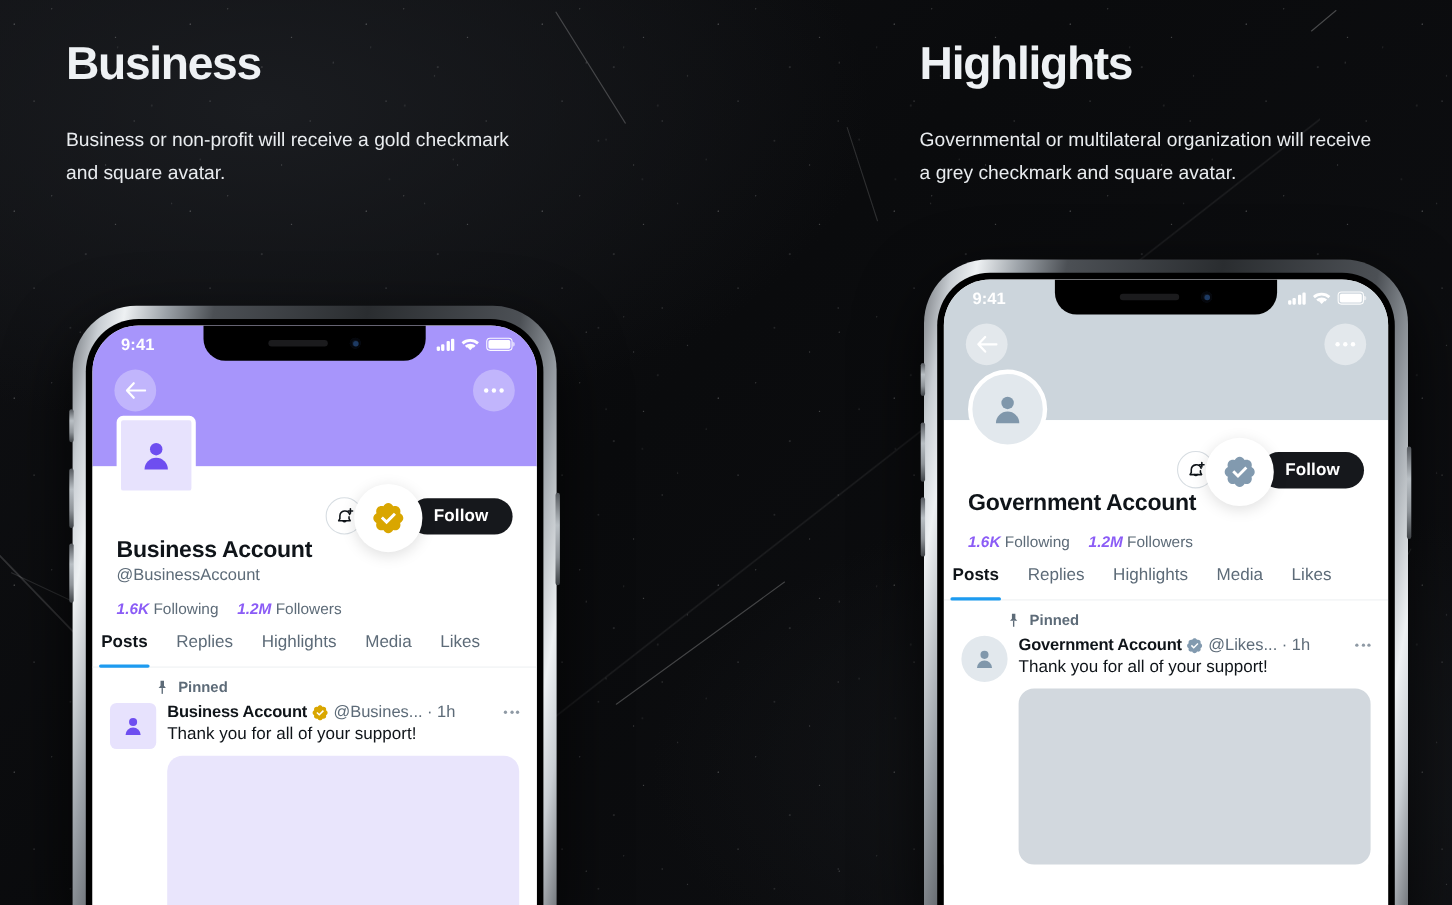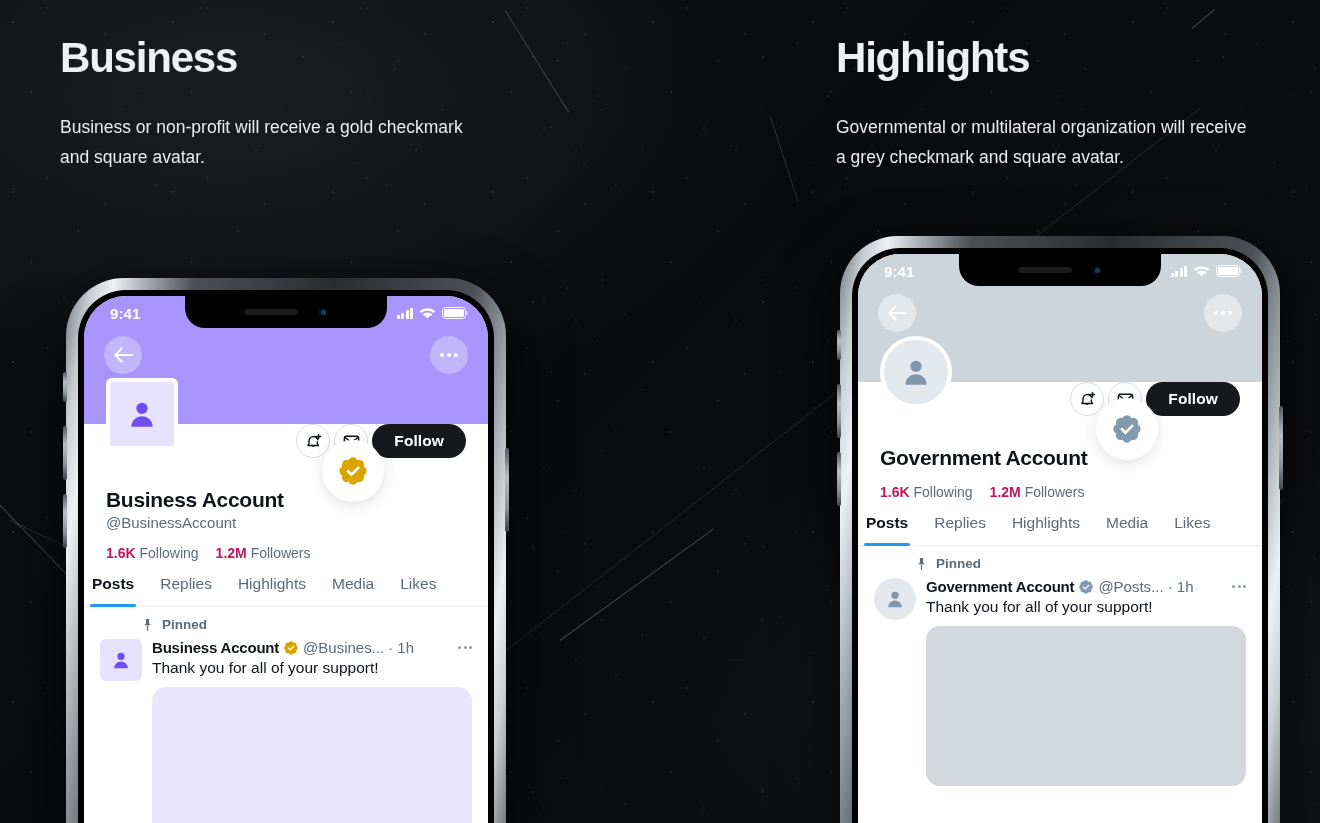--- a/index.html
+++ b/index.html
@@ -229,21 +229,21 @@
     border: 4px solid #fff;
     display: flex; align-items: center; justify-content: center;
   }
   .avatar.square { border-radius: 6px; }
   .avatar.circle { border-radius: 50%; background: #e2e8ed; }
 
   .avatar svg { width: 34px; height: 34px; }
 
   .actions {
     display: flex;
-    align-items: flex-start;
+    align-items: flex-end;
     justify-content: flex-end;
     gap: 4px;
     height: 62px;
   }
   .icon-btn {
     width: 34px; height: 34px;
     border-radius: 50%;
     border: 1.3px solid #d7dde2;
     background: #fff;
     display: flex; align-items: center; justify-content: center;
@@ -276,21 +276,21 @@
     color: #5d6b78;
     letter-spacing: 0;
   }
   .stats {
     margin-top: 14px;
     font-size: 14px;
     color: #5d6b78;
     display: flex;
     gap: 17px;
   }
-  .stats b { color: #be185d; font-weight: 700; }
+  .stats b { color: #8b5cf6; font-weight: 700; font-style: italic; }
 
   
   .badge-bubble {
     position: absolute;
     width: 62px; height: 62px;
     border-radius: 50%;
     background: #fff;
     box-shadow: 0 3px 14px rgba(0,0,0,.13);
     display: flex; align-items: center; justify-content: center;
     z-index: 9;
@@ -657,21 +657,21 @@
           </div>
           <div class="post-body">
             <div class="post-head">
               <span class="post-name">Government Account</span>
               <span class="inline-badge">
                 <svg viewBox="0 0 24 24">
                   <path fill="#829aaf" d="M22.25 12c0-1.43-.88-2.67-2.19-3.34.46-1.39.2-2.9-.81-3.91s-2.52-1.27-3.91-.81C14.67 2.63 13.43 1.75 12 1.75s-2.67.88-3.34 2.19c-1.39-.46-2.9-.2-3.91.81s-1.27 2.52-.81 3.91C2.63 9.33 1.75 10.57 1.75 12s.88 2.67 2.19 3.34c-.46 1.39-.2 2.9.81 3.91s2.52 1.27 3.91.81c.67 1.31 1.91 2.19 3.34 2.19s2.67-.88 3.34-2.19c1.39.46 2.9.2 3.91-.81s1.27-2.52.81-3.91c1.31-.67 2.19-1.91 2.19-3.34z"></path>
                   <path fill="#fff" d="M10.82 16.18 6.9 12.26l1.41-1.41 2.51 2.5 5.01-5 1.41 1.41z"></path>
                 </svg>
               </span>
-              <span class="post-handle">@Posts...</span>
+              <span class="post-handle">@Likes...</span>
               <span class="post-time">· 1h</span>
               <span class="post-dots">
                   <b></b>
                   <b></b>
                   <b></b>
                 </span>
             </div>
             <div class="post-text">Thank you for all of your support!</div>
             <div class="post-media grey"></div>
           </div>

